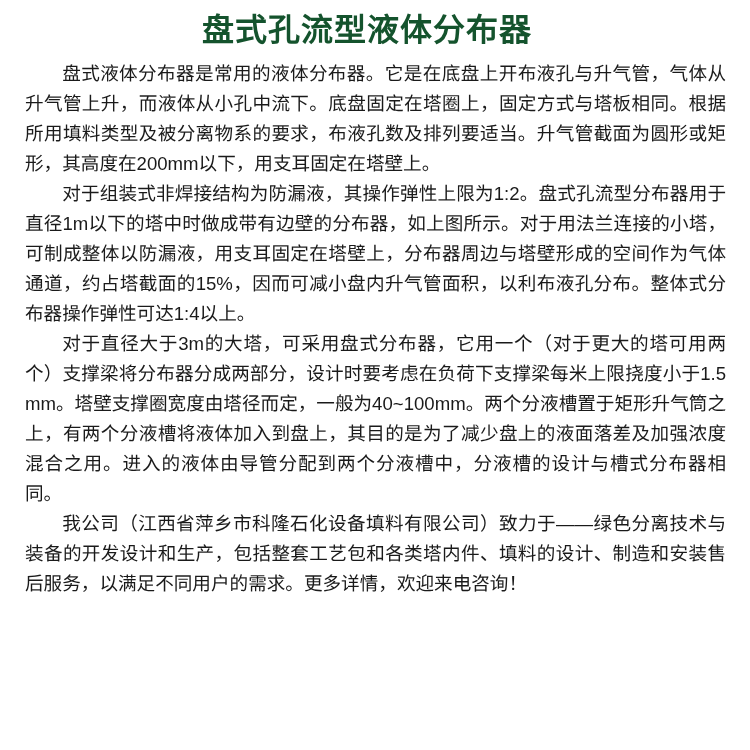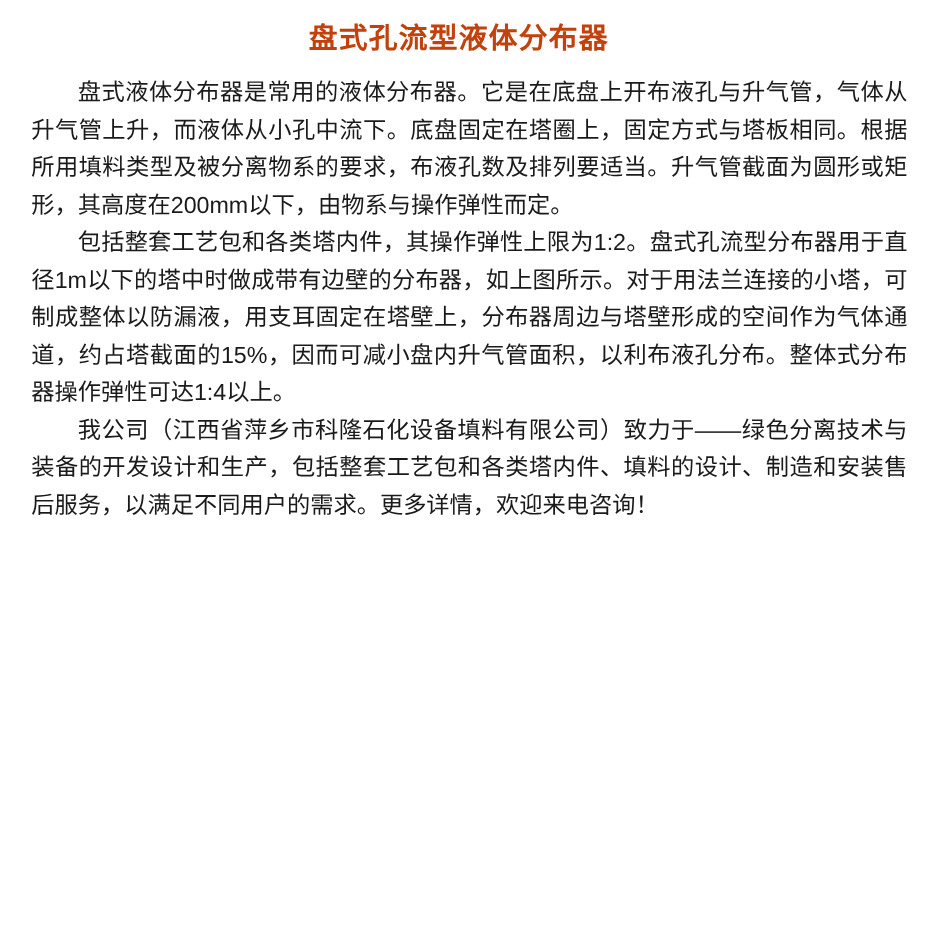--- a/index.html
+++ b/index.html
@@ -20,22 +20,22 @@
     box-sizing: border-box;
     padding: 0;
     background: #ffffff;
     position: relative;
   }
 
   .doc-title {
     margin: 0;
     padding: 13px 16px 0 0;
     text-align: center;
-    color: #c2410c;
-    font-size: 23px;
+    color: #14532d;
+    font-size: 32px;
     font-weight: bold;
     letter-spacing: 1px;
     line-height: 34px;
     font-family: "Liberation Sans", "DejaVu Sans", sans-serif;
   }
 
   .body-copy {
     margin: 0;
     padding: 12px 24px 0 25px;
     box-sizing: border-box;
@@ -56,18 +56,19 @@
   }
 </style>
 </head>
 <body>
 
 <div class="page">
 
   <h1 class="doc-title">盘式孔流型液体分布器</h1>
 
   <div class="body-copy">
-    <p class="para">盘式液体分布器是常用的液体分布器。它是在底盘上开布液孔与升气管，气体从升气管上升，而液体从小孔中流下。底盘固定在塔圈上，固定方式与塔板相同。根据所用填料类型及被分离物系的要求，布液孔数及排列要适当。升气管截面为圆形或矩形，其高度在200mm以下，由物系与操作弹性而定。</p>
-    <p class="para">包括整套工艺包和各类塔内件，其操作弹性上限为1:2。盘式孔流型分布器用于直径1m以下的塔中时做成带有边壁的分布器，如上图所示。对于用法兰连接的小塔，可制成整体以防漏液，用支耳固定在塔壁上，分布器周边与塔壁形成的空间作为气体通道，约占塔截面的15%，因而可减小盘内升气管面积，以利布液孔分布。整体式分布器操作弹性可达1:4以上。</p>
+    <p class="para">盘式液体分布器是常用的液体分布器。它是在底盘上开布液孔与升气管，气体从升气管上升，而液体从小孔中流下。底盘固定在塔圈上，固定方式与塔板相同。根据所用填料类型及被分离物系的要求，布液孔数及排列要适当。升气管截面为圆形或矩形，其高度在200mm以下，用支耳固定在塔壁上。</p>
+    <p class="para">对于组装式非焊接结构为防漏液，其操作弹性上限为1:2。盘式孔流型分布器用于直径1m以下的塔中时做成带有边壁的分布器，如上图所示。对于用法兰连接的小塔，可制成整体以防漏液，用支耳固定在塔壁上，分布器周边与塔壁形成的空间作为气体通道，约占塔截面的15%，因而可减小盘内升气管面积，以利布液孔分布。整体式分布器操作弹性可达1:4以上。</p>
+    <p class="para">对于直径大于3m的大塔，可采用盘式分布器，它用一个（对于更大的塔可用两个）支撑梁将分布器分成两部分，设计时要考虑在负荷下支撑梁每米上限挠度小于1.5mm。塔壁支撑圈宽度由塔径而定，一般为40~100mm。两个分液槽置于矩形升气筒之上，有两个分液槽将液体加入到盘上，其目的是为了减少盘上的液面落差及加强浓度混合之用。进入的液体由导管分配到两个分液槽中，分液槽的设计与槽式分布器相同。</p>
     <p class="para">我公司（江西省萍乡市科隆石化设备填料有限公司）致力于——绿色分离技术与装备的开发设计和生产，包括整套工艺包和各类塔内件、填料的设计、制造和安装售后服务，以满足不同用户的需求。更多详情，欢迎来电咨询！</p>
   </div>
 
 </div>
 
 </body></html>

